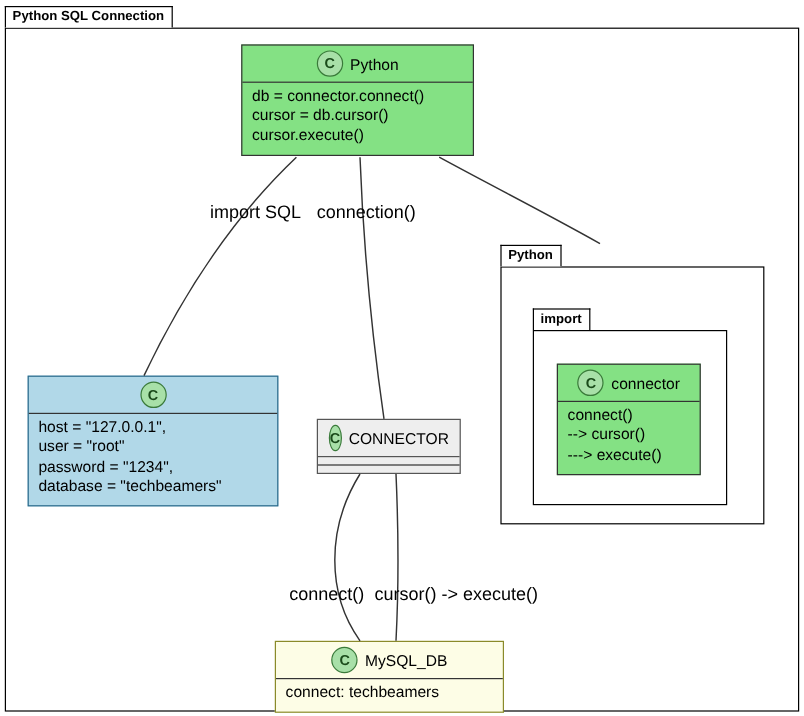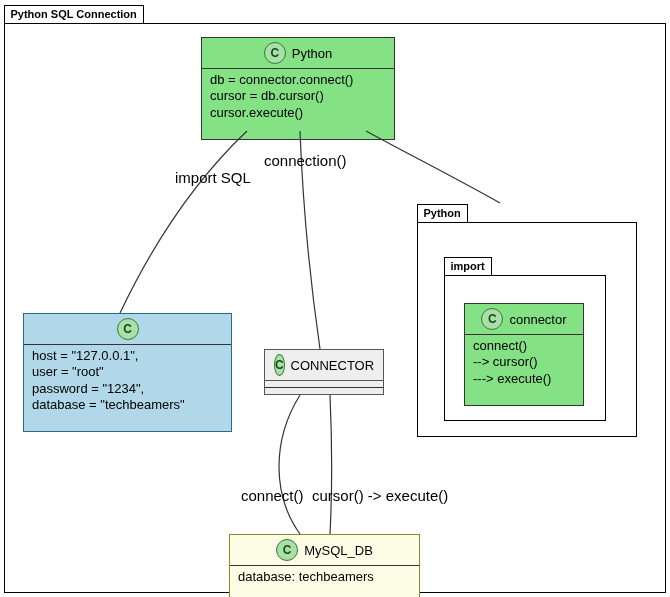--- a/index.html
+++ b/index.html
@@ -37,21 +37,21 @@
   }
   .class-head {
     display: flex;
     align-items: center;
     justify-content: center;
     gap: 6px;
     padding: 4px 10px;
     border-bottom: 1.5px solid #333;
   }
   .class-body {
-    padding: 3px 8px 18px 8px;
+    padding: 3px 8px 8px 8px;
     line-height: 1.25;
     border-bottom: 1.5px solid #333;
   }
   .class-body:last-child { border-bottom: none; }
   .class-body-empty {
     height: 6px;
     border-bottom: 1.5px solid #333;
     padding: 0;
   }
   .class-body-empty:last-child { border-bottom: none; }
@@ -145,34 +145,34 @@
     <div class="class-body" style="white-space:pre;">connect()
 --&gt; cursor()
 ---&gt; execute()</div>
   </div>
 
   <div class="class-box yellow" style="left:229px; top:534px; width:189px;">
     <div class="class-head">
       <span class="c-icon">C</span>
       <span>MySQL_DB</span>
     </div>
-    <div class="class-body">database: techbeamers</div>
+    <div class="class-body">connect: techbeamers</div>
   </div>
 
   <svg class="edges">
 
     <path d="M247,131 C190,185 150,250 120,313"></path>
 
     <path d="M300,131 C303,210 310,280 320,349"></path>
 
     <path d="M366,131 C410,155 450,175 500,203"></path>
 
     <path d="M300,395 C272,440 272,495 300,534"></path>
 
     <path d="M330,395 C332,440 332,495 330,534"></path>
   </svg>
 
   <div class="edge-label" style="left:175px; top:169px;">import SQL</div>
-  <div class="edge-label" style="left:264px; top:152px;">connection()</div>
+  <div class="edge-label" style="left:264px; top:169px;">connection()</div>
   <div class="edge-label" style="left:241px; top:487px;">connect()</div>
   <div class="edge-label" style="left:312px; top:487px;text-align:right;">cursor() -&gt; execute()</div>
 
 </div>
 
 </body></html>

